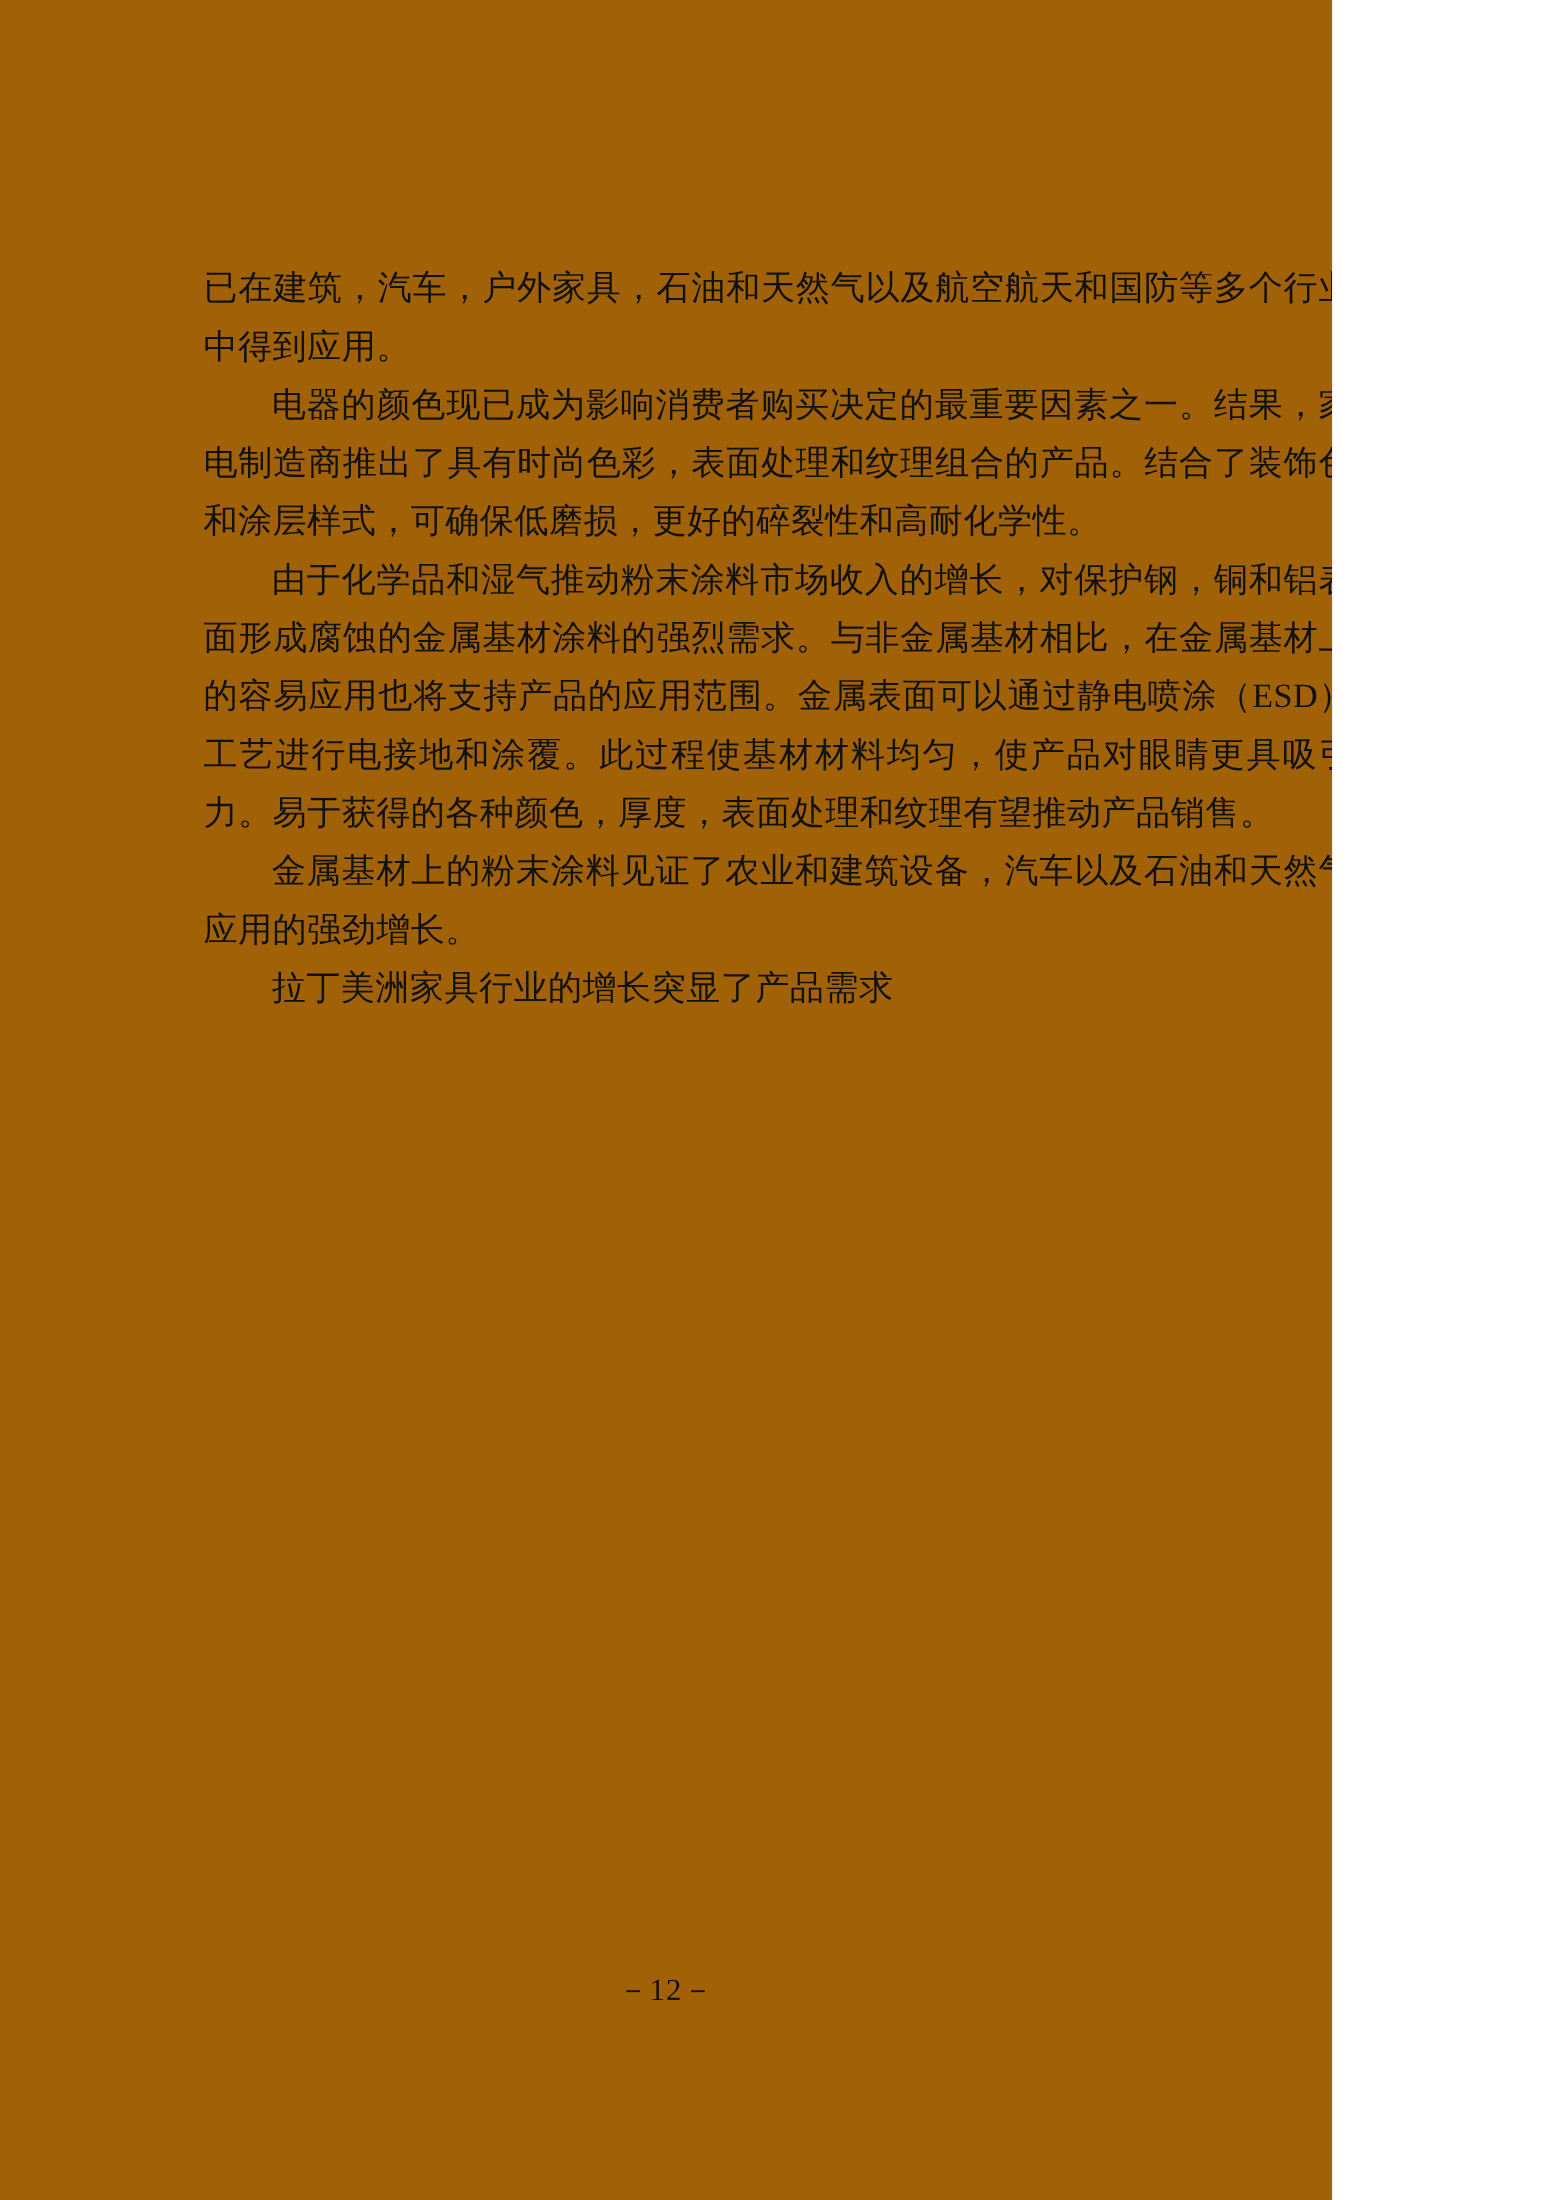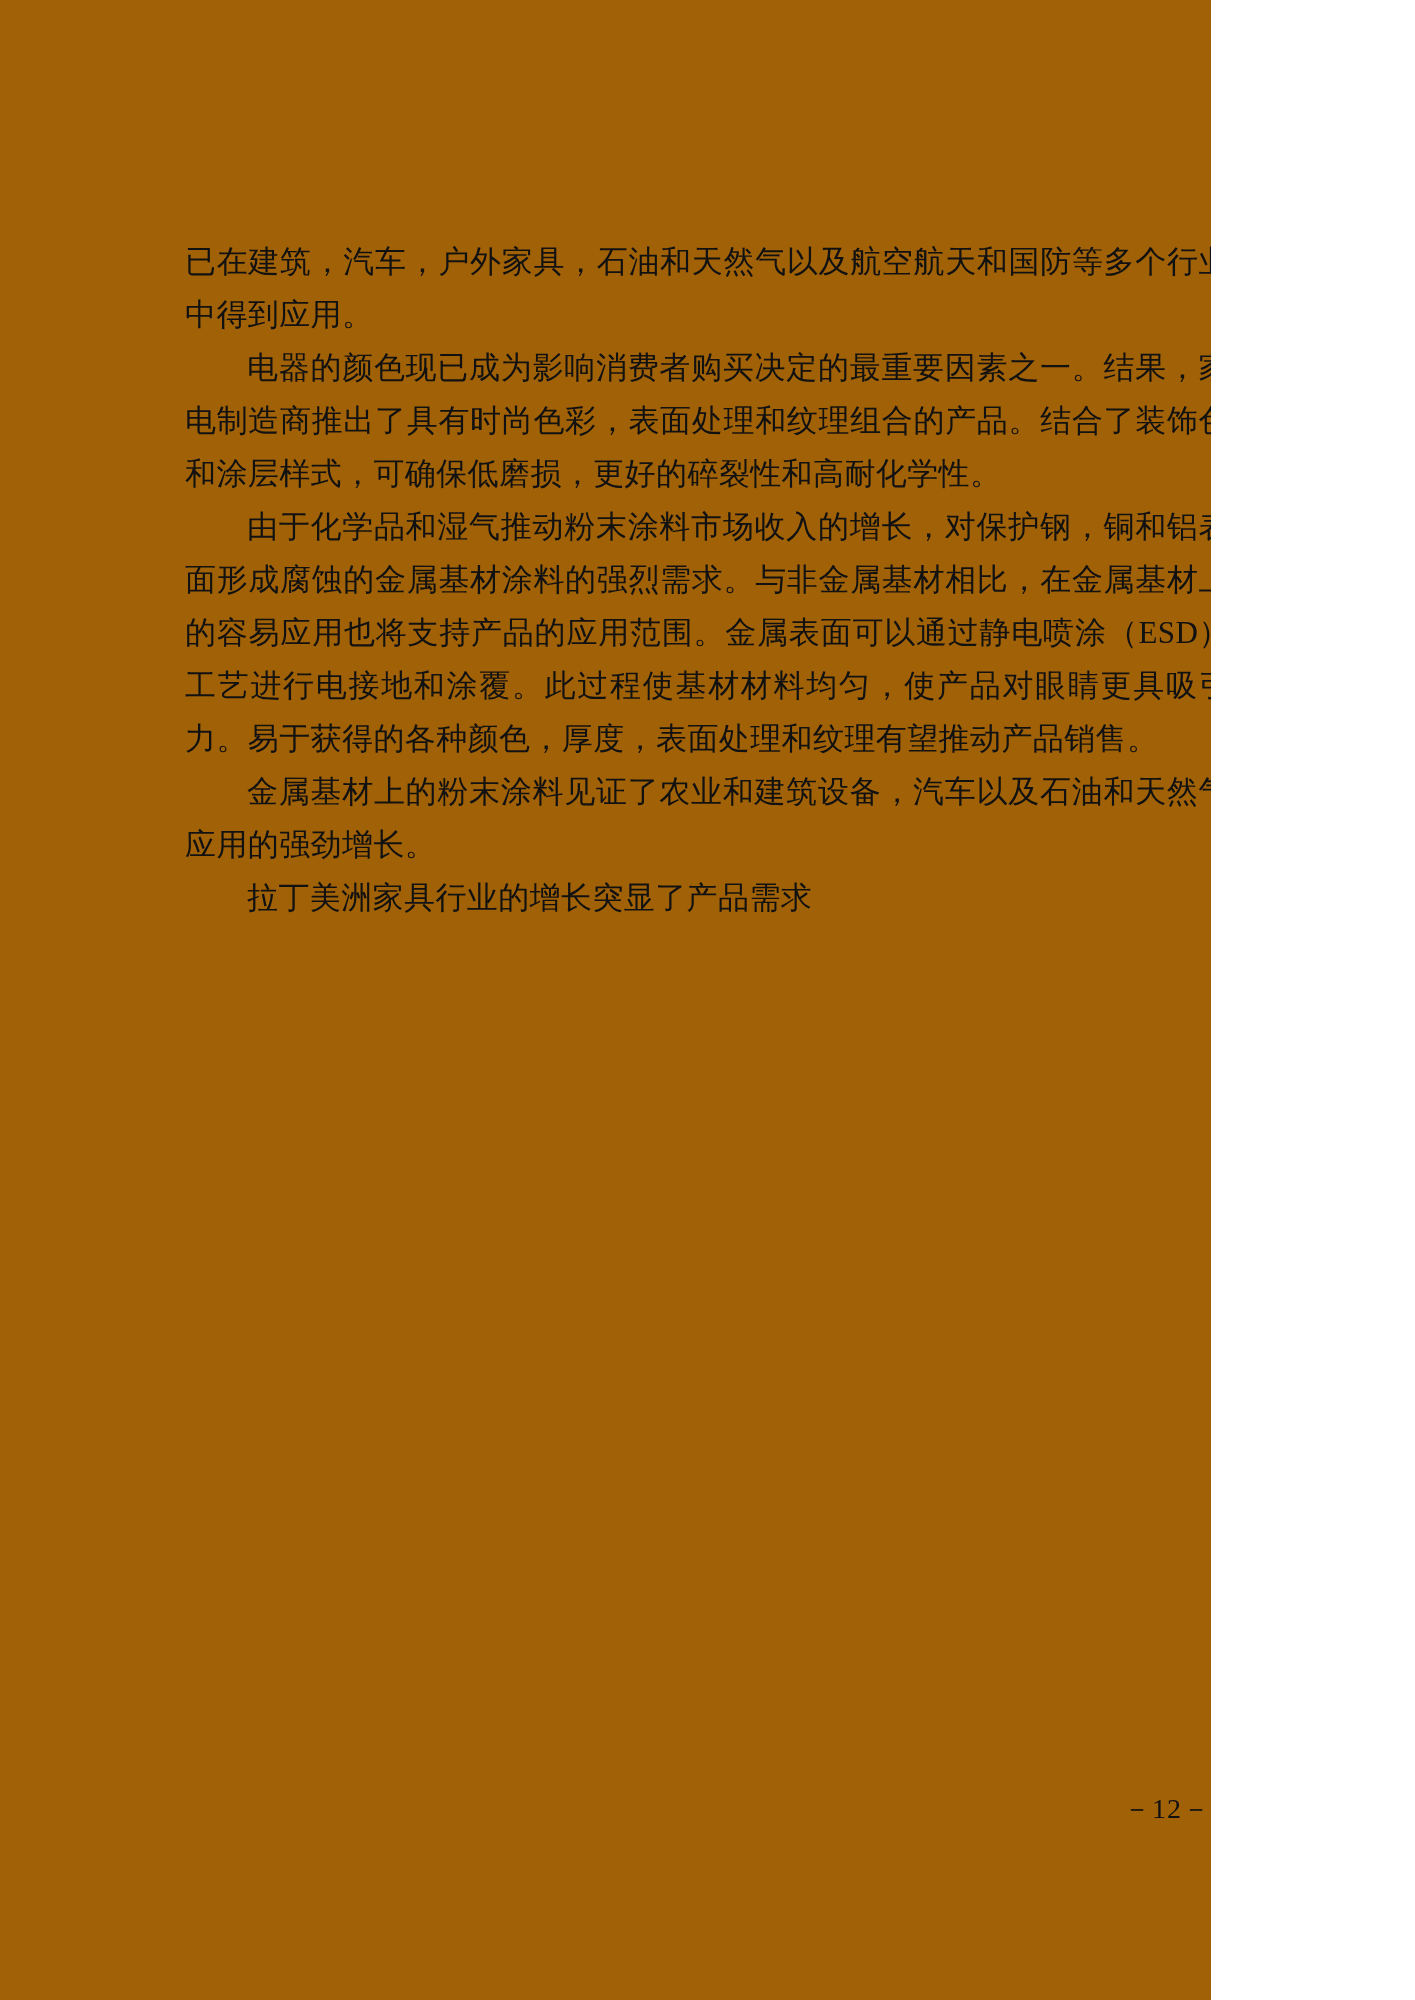--- a/index.html
+++ b/index.html
@@ -33,21 +33,21 @@
     letter-spacing: 0.4px;
   }
   .para.indent {
     text-indent: 62px;
   }
   .footer {
     position: absolute;
     left: 0;
     right: 0;
     top: 1790px;
-    text-align: right;
+    text-align: center;
     font-family: "Liberation Serif", "DejaVu Serif", serif;
     font-size: 28px;
     color: #111111;
     letter-spacing: 1px;
   }
 </style>
 </head>
 <body>
 
 <div class="page">

